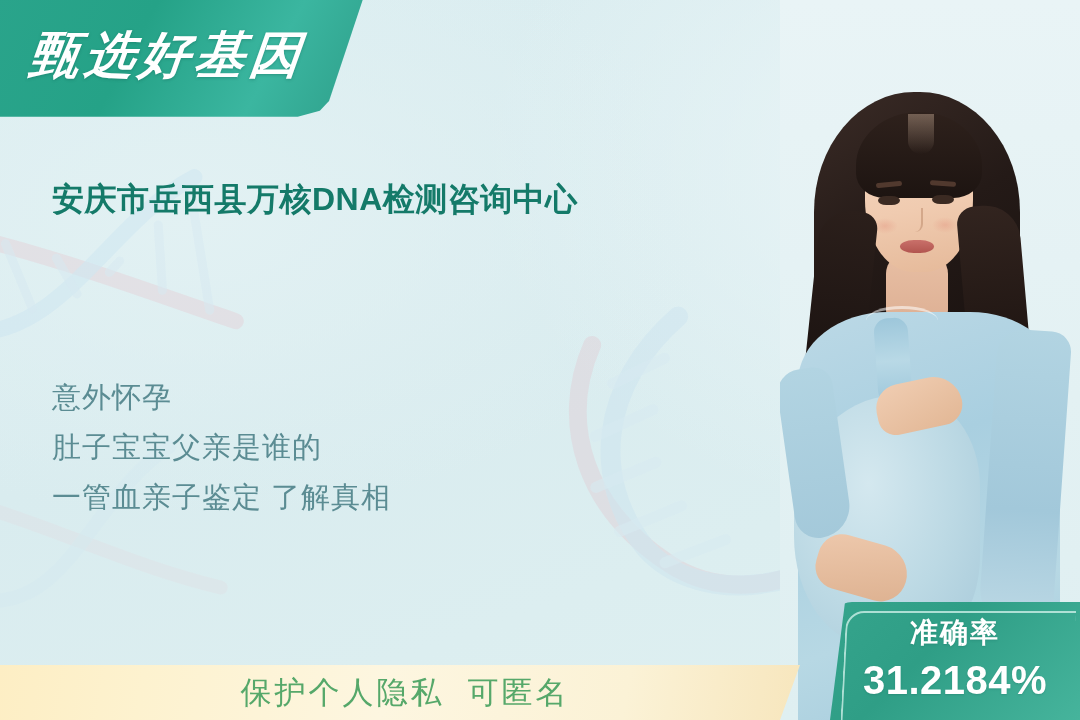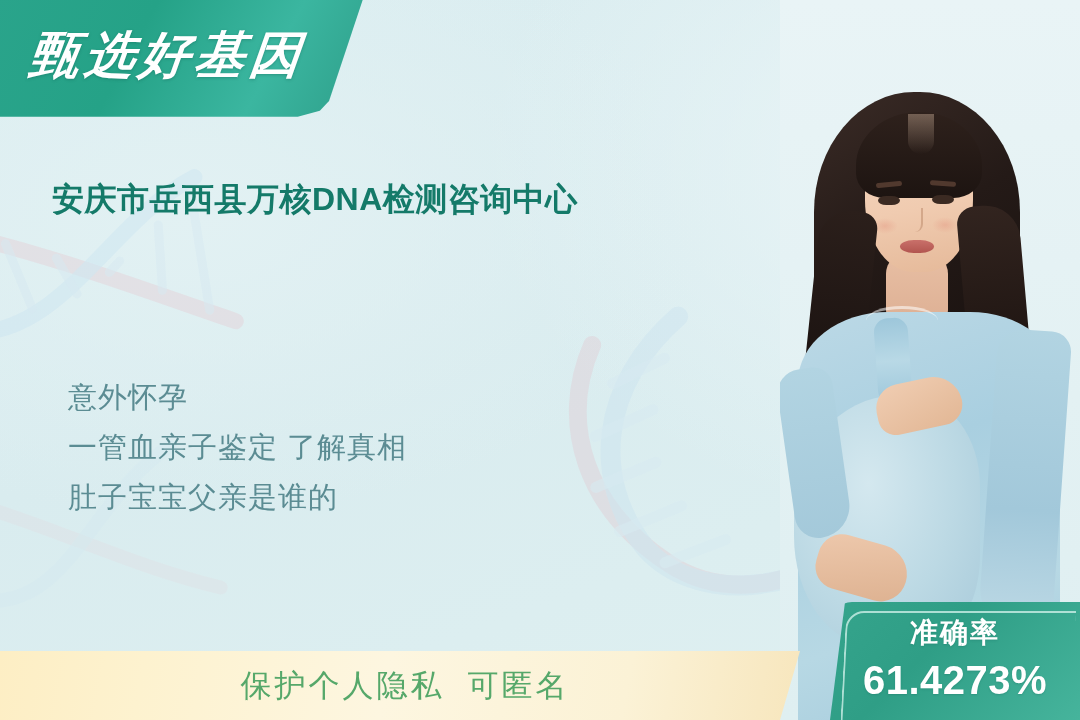--- a/index.html
+++ b/index.html
@@ -76,21 +76,21 @@
     position: absolute;
     left: 52px;
     top: 372px;
     width: 560px;
     color: #5b8c93;
     font-size: 29px;
     line-height: 50px;
     font-weight: 400;
     letter-spacing: 1px;
   }
-  .copy .line { white-space: pre; margin-left: 16px; }
+  .copy .line { white-space: pre; }
 
   
   .photo {
     position: absolute;
     right: 0;
     top: 0;
     width: 300px;
     height: 720px;
     overflow: hidden;
   }
@@ -252,21 +252,21 @@
     border-radius: 30px 24px 40px 30px;
     transform: rotate(-8deg);
   }
 
   
   .bottom-bar {
     position: absolute;
     left: 0;
     bottom: 0;
     width: 800px;
-    height: 69px;
+    height: 55px;
     background: linear-gradient(100deg, #fdeec4 0%, #fdf2cf 18%, #fdf6e0 48%, #fbf2d6 78%, #f7e6bd 100%);
     clip-path: polygon(0 0, 100% 0, 97.5% 100%, 0 100%);
     display: flex;
     align-items: center;
     justify-content: center;
   }
   .bottom-text {
     color: #56a86a;
     font-size: 31px;
     letter-spacing: 3px;
@@ -411,27 +411,27 @@
   </div>
 
   <div class="logo-badge">
     <div class="logo-text">甄选好基因</div>
   </div>
 
   <h1 class="headline">安庆市岳西县万核DNA检测咨询中心</h1>
 
   <div class="copy">
     <div class="line">意外怀孕</div>
+    <div class="line">肚子宝宝父亲是谁的</div>
     <div class="line">一管血亲子鉴定 了解真相</div>
-    <div class="line">肚子宝宝父亲是谁的</div>
   </div>
 
   <div class="bottom-bar">
     <div class="bottom-text">保护个人隐私  可匿名</div>
   </div>
 
   <div class="acc-badge">
     <div class="acc-inner-line"></div>
     <div class="acc-label">准确率</div>
-    <div class="acc-value">61.4273%</div>
+    <div class="acc-value">31.2184%</div>
   </div>
 
 </div>
 
 </body></html>

